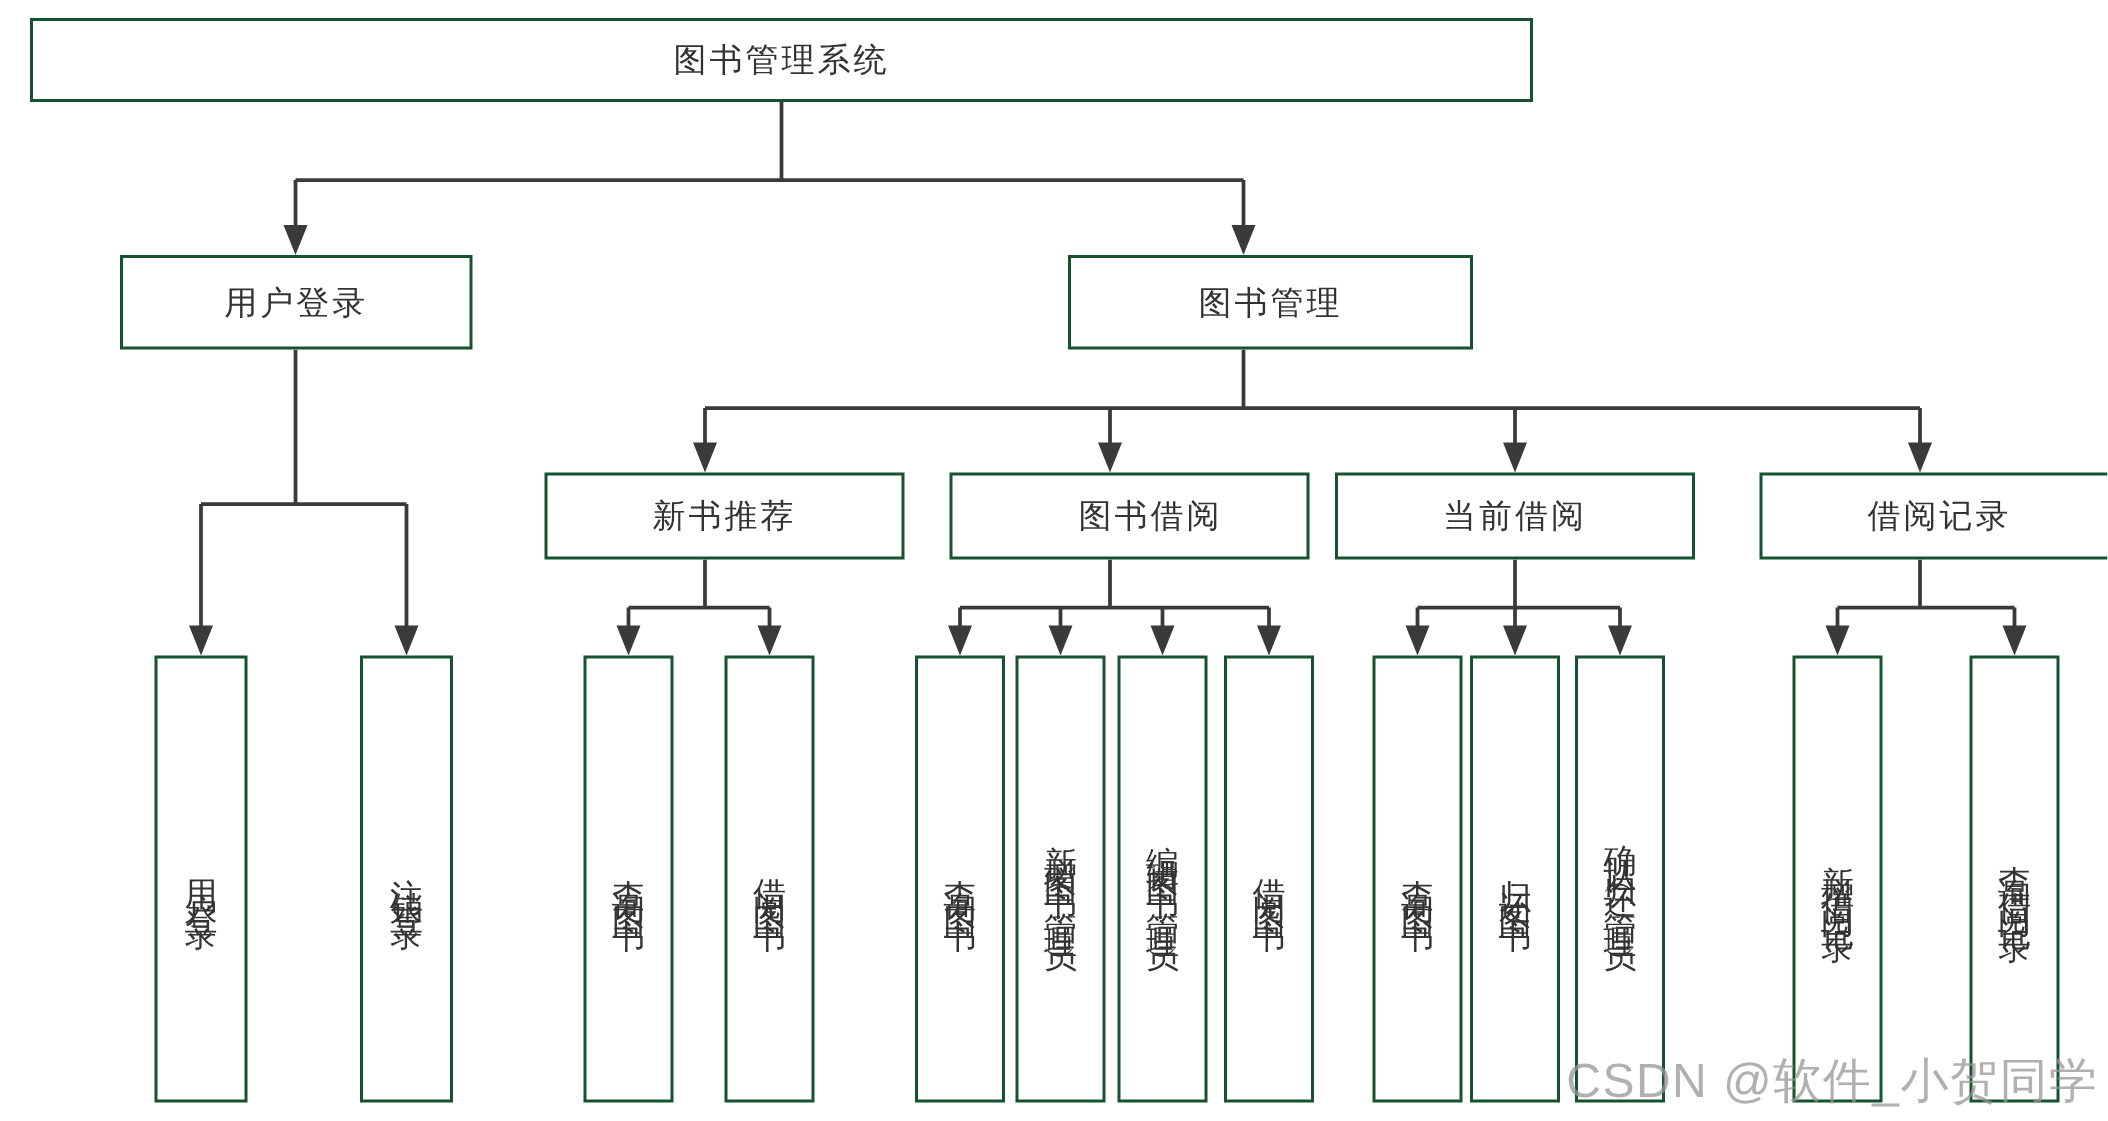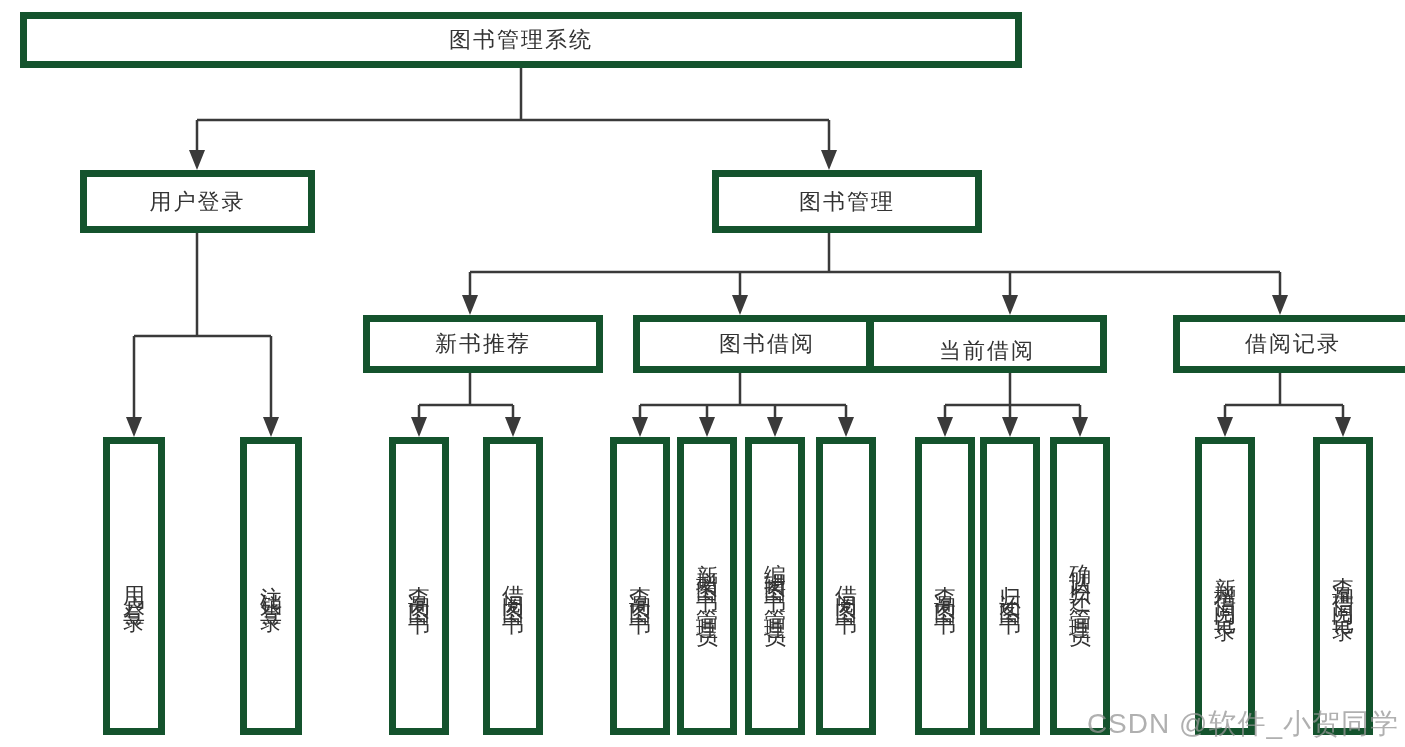--- a/index.html
+++ b/index.html
@@ -7,52 +7,52 @@
   .canvas {
     position:relative;
     width:1405px; height:747px;
     background:#ffffff;
     font-family:"Liberation Sans","DejaVu Sans",sans-serif;
     overflow:hidden;
   }
   .connectors { position:absolute; left:0; top:0; width:1405px; height:747px; }
   .box {
     position:absolute;
-    border:7px solid #14532d;
+    border:2px solid #14532d;
     background:#ffffff;
     display:flex; align-items:center; justify-content:center;
     color:#333333;
   }
   .box-h { font-size:22px; letter-spacing:2px; }
   .box-root { font-size:22px; letter-spacing:2px; }
   .box-v { }
   .box-v .vtext {
     writing-mode:vertical-rl;
     font-size:22px;
     letter-spacing:9px;
     line-height:1;
     color:#333333;
   }
   
   .n-root { left:20px; top:12px; width:1002px; height:56px; }
   .n-login { left:80px;  top:170px; width:235px; height:63px; }
   .n-mgmt  { left:712px; top:170px; width:270px; height:63px; }
   .n-l3    { top:315px; width:240px; height:58px; }
   .n-l3a { left:363px; }  .n-l3b { left:633px;padding-left:28px; }
-  .n-l3c { left:867px;align-items:flex-end; }  .n-l3d { left:1173px; }
+  .n-l3c { left:890px; }  .n-l3d { left:1173px; }
   .leaf { top:437px; width:60px; height:298px; }
   .lf1 { left:103px; width:62px; } .lf2 { left:240px; width:62px; }
   .lf3 { left:389px; } .lf4 { left:483px; }
   .lf5 { left:610px; } .lf6 { left:677px; } .lf7 { left:745px; } .lf8 { left:816px; }
   .lf9 { left:915px; } .lf10 { left:980px; } .lf11 { left:1050px; }
   .lf12 { left:1195px; } .lf13 { left:1313px; }
   .watermark {
     position:absolute;
     right:6px; bottom:4px;
-    font-size:28px;
+    font-size:32px;
     color:rgba(150,150,150,0.75);
     letter-spacing:1px;
     z-index:10;
     pointer-events:none;
   }
 </style>
 </head>
 <body>
 
 <div class="canvas">

